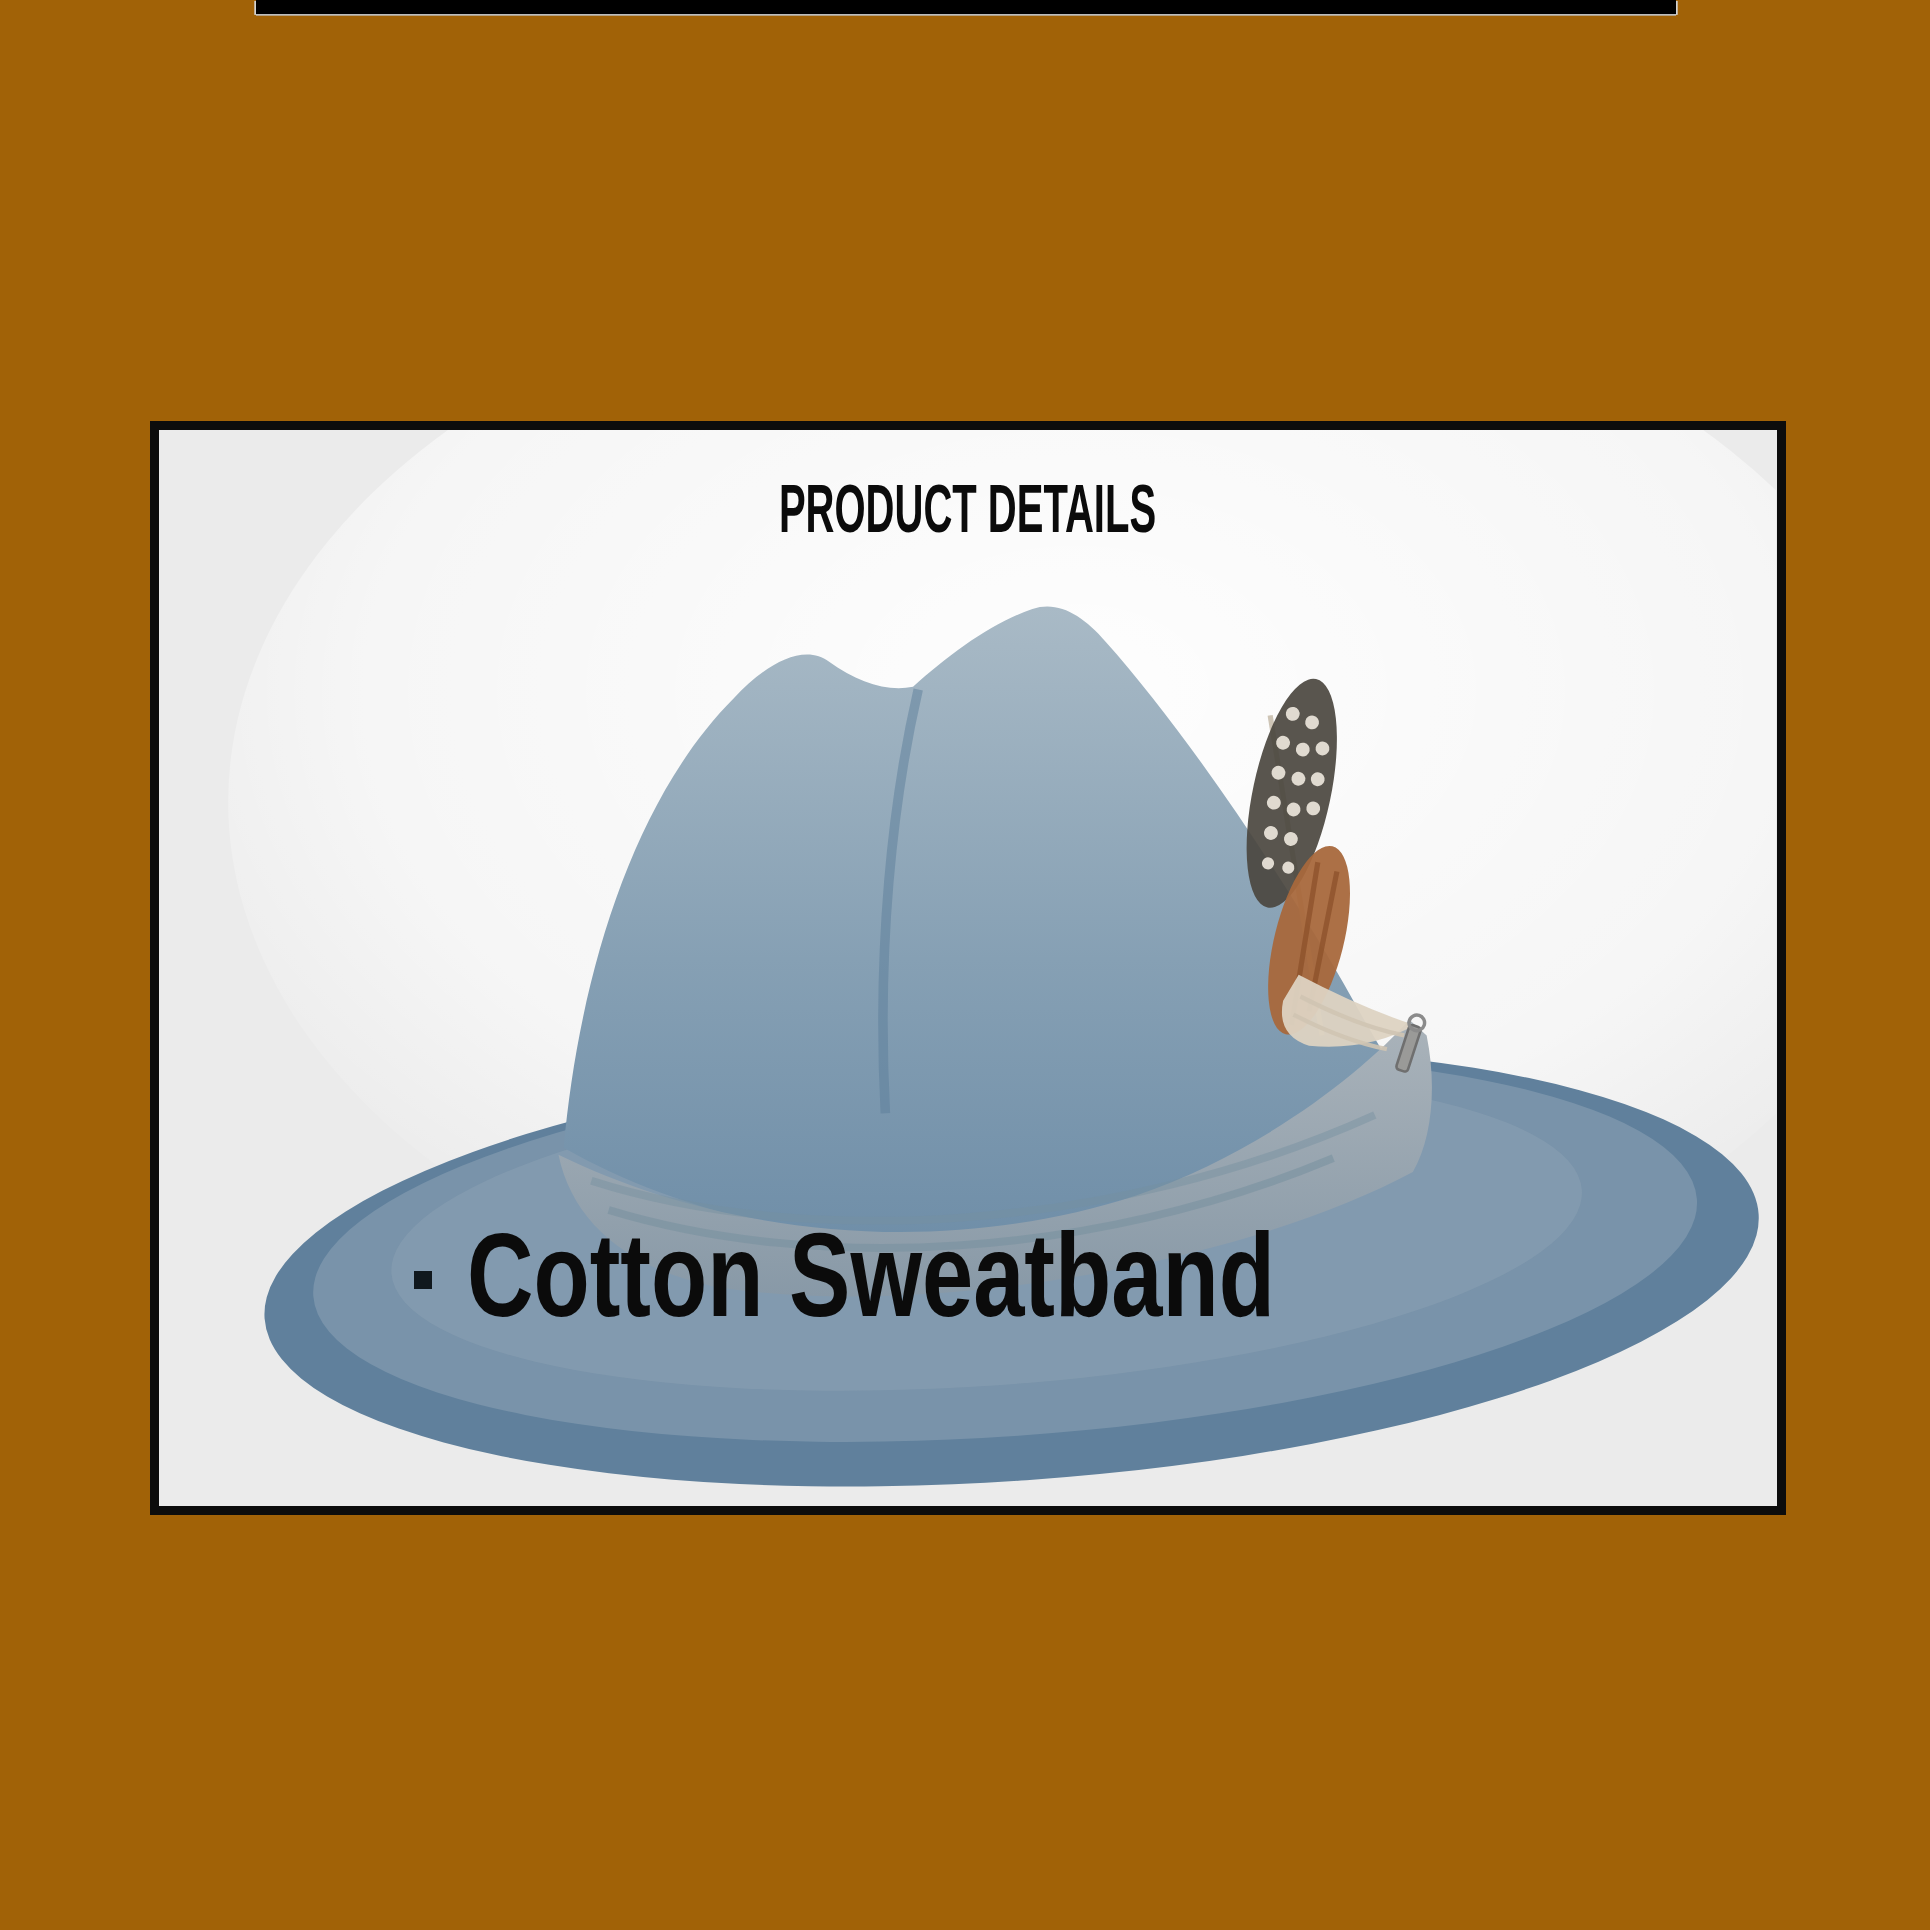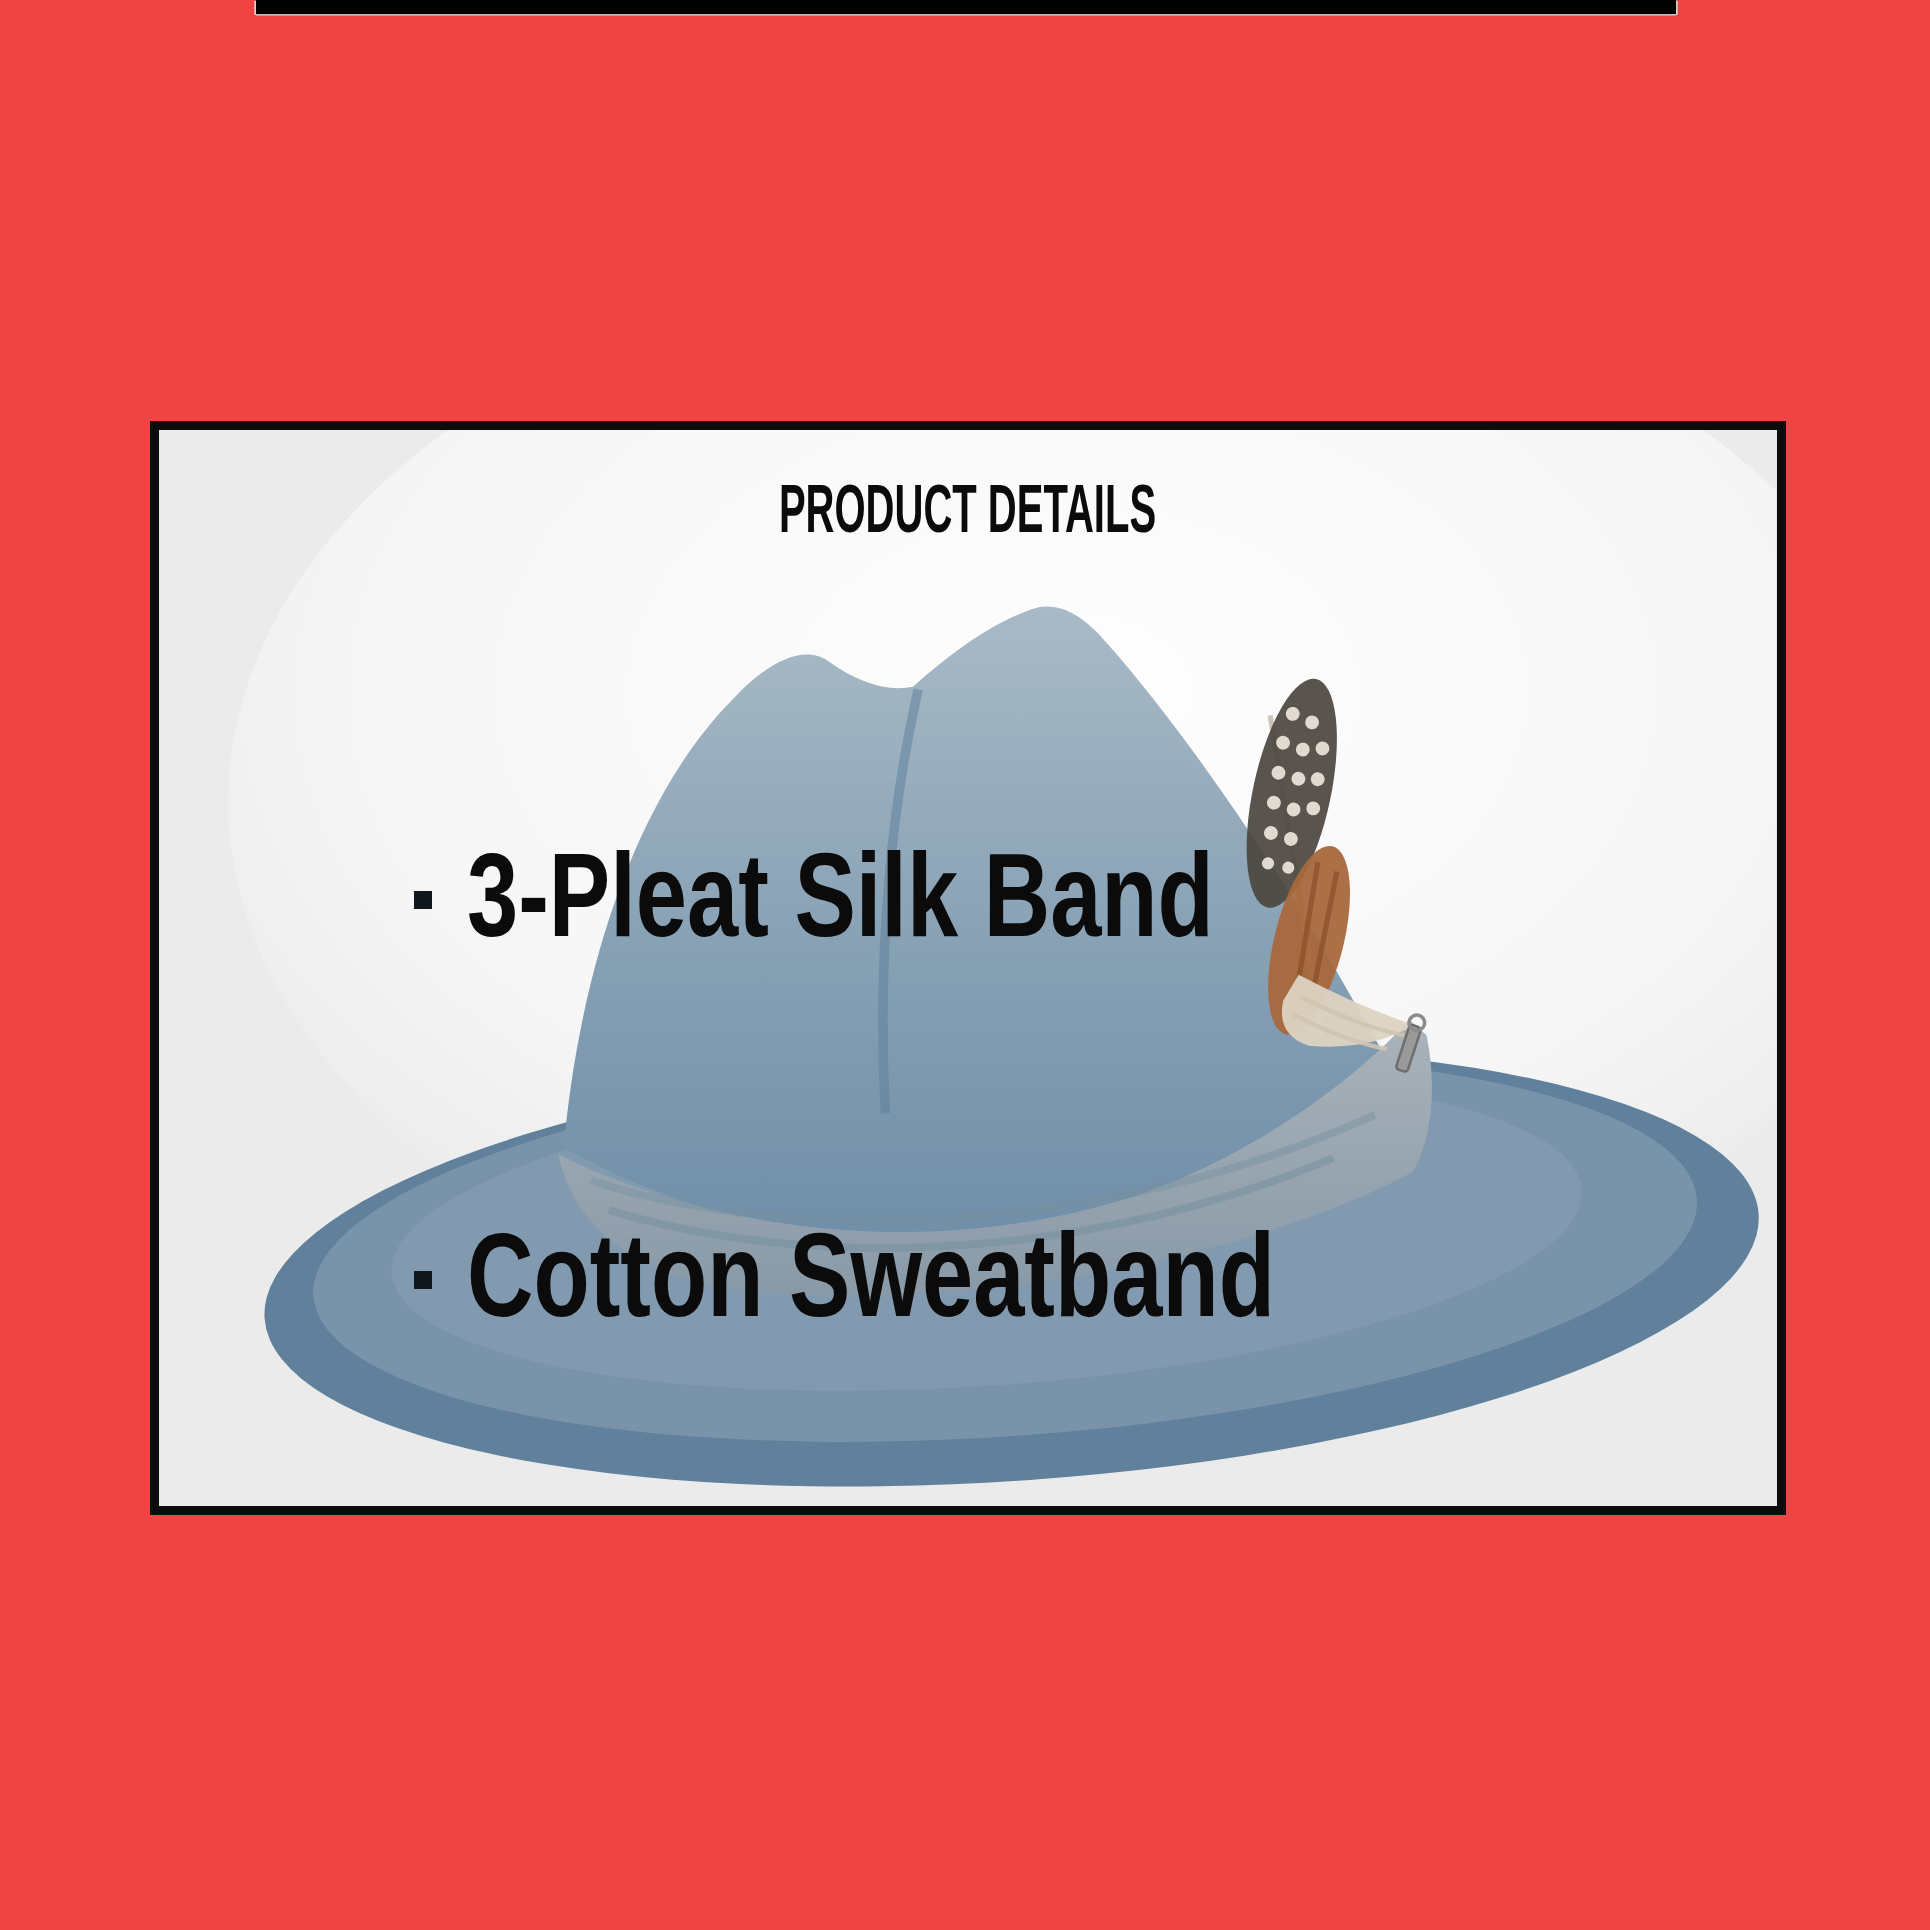--- a/index.html
+++ b/index.html
@@ -1,17 +1,17 @@
 <!DOCTYPE html>
 <html style="font-size:14px"><head>
 <meta charset="utf-8">
 <style>
   html,body{margin:0;padding:0;background:#ffffff;}
   .stage{
-    position:relative;width:1931px;height:1931px;background:#ef4444;overflow:hidden;
+    position:relative;width:1931px;height:1931px;background:#a16207;overflow:hidden;
     font-family:"Liberation Sans","DejaVu Sans",sans-serif;
   }
   .top-bar{
     position:absolute;left:256px;top:0;width:1420px;height:14px;
     background:#000000;box-shadow:0 1.7px 0 #bdbdbd,-1.7px 0.9px 0 #d2d2d2,1.7px 0.9px 0 #d2d2d2;
   }
   .card{
     position:absolute;left:150px;top:421px;width:1636px;height:1094px;
     box-sizing:border-box;border:9.5px solid #0c0c0c;background:#ebebeb;
   }
@@ -129,24 +129,20 @@
         <g transform="rotate(18 1445 715)">
           <rect x="1438" y="688" width="14" height="54" rx="4" fill="#9a9a98" stroke="#6f6f6f" stroke-width="3"></rect>
           <circle cx="1445" cy="684" r="9" fill="none" stroke="#8b8b8b" stroke-width="4"></circle>
         </g>
       </g>
     </svg>
 
     <div class="card-title">PRODUCT DETAILS</div>
 
 
-    <div class="feature f2">
-      <span class="bullet"></span>
-      <span class="label">3-Pleat Silk Band</span>
-    </div>
 
 
     <div class="feature f4">
       <span class="bullet"></span>
       <span class="label">Cotton Sweatband</span>
     </div>
 
   </div>
 </div>
 

